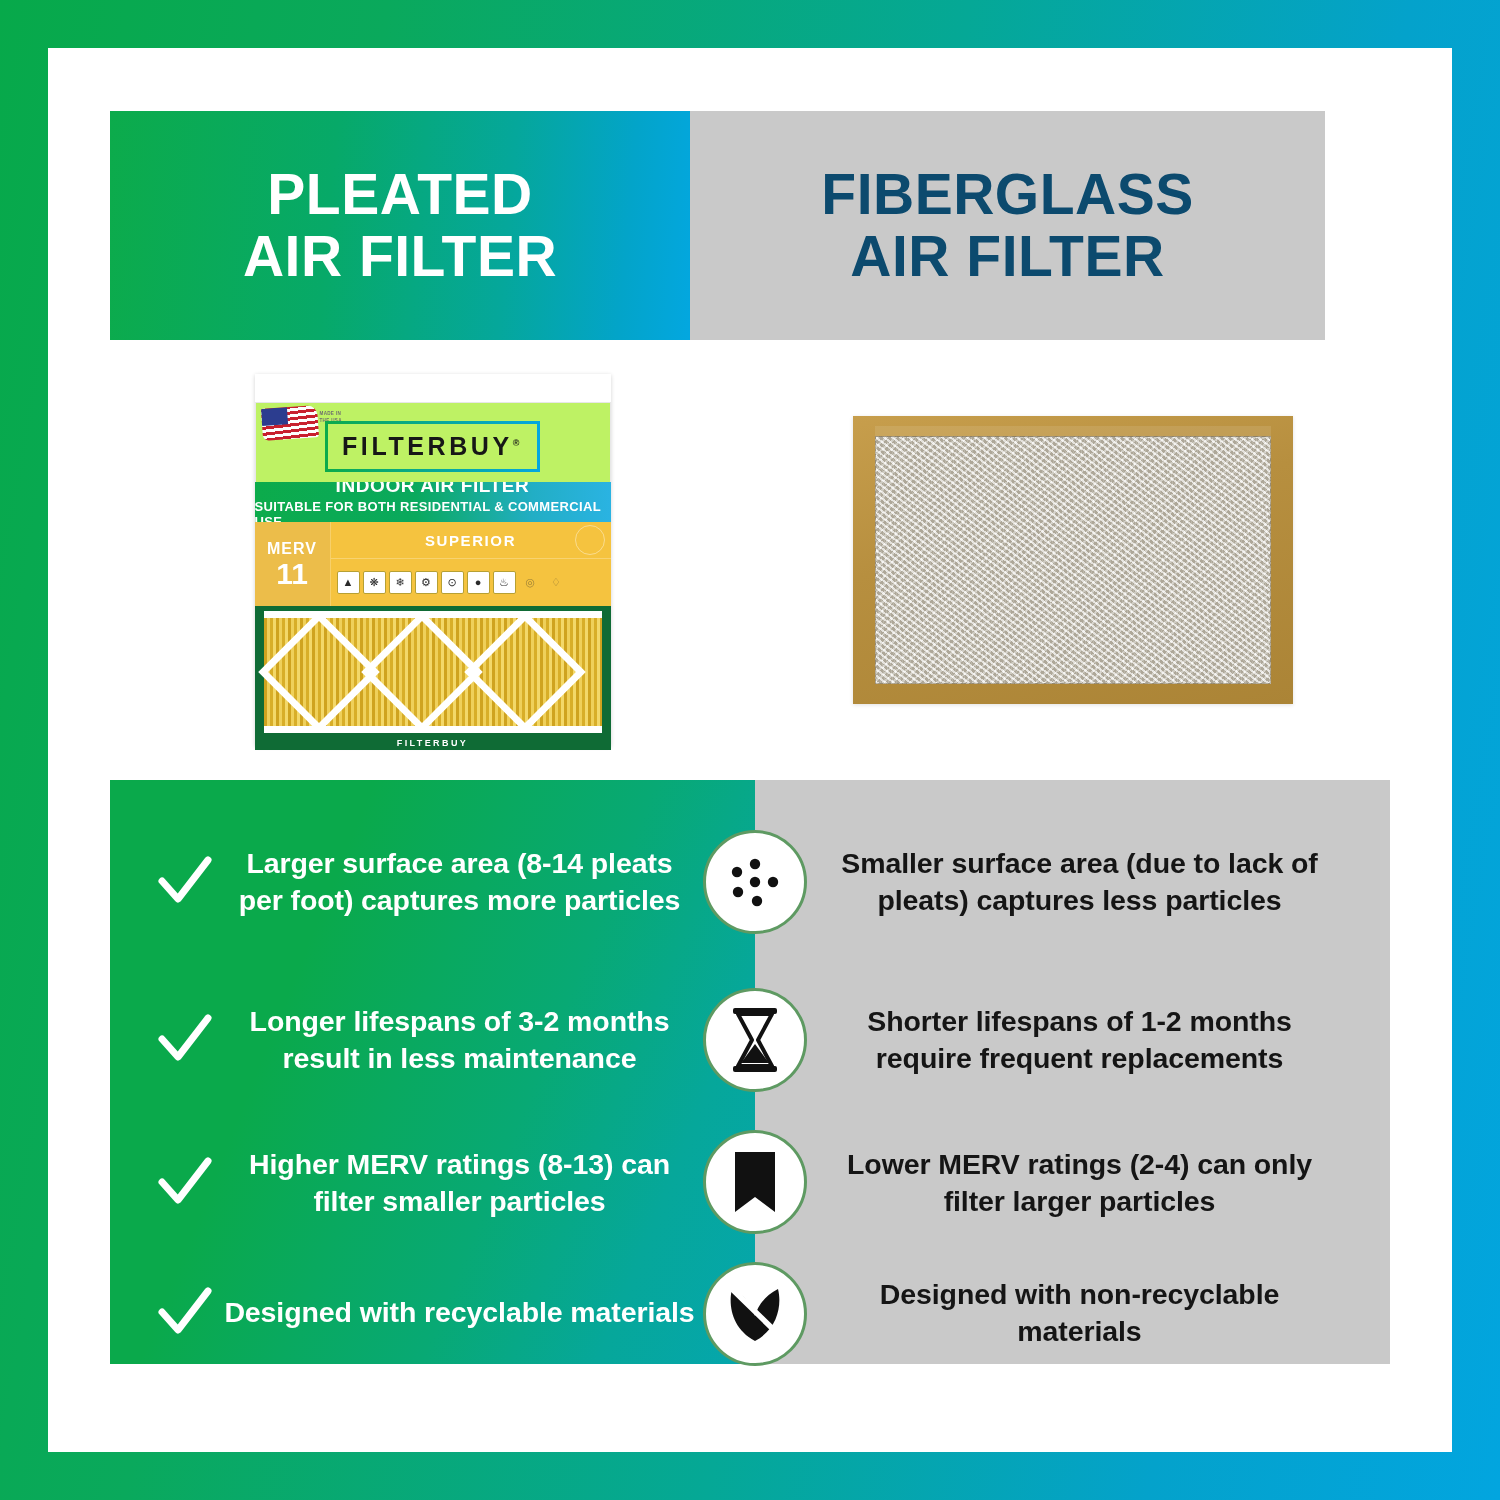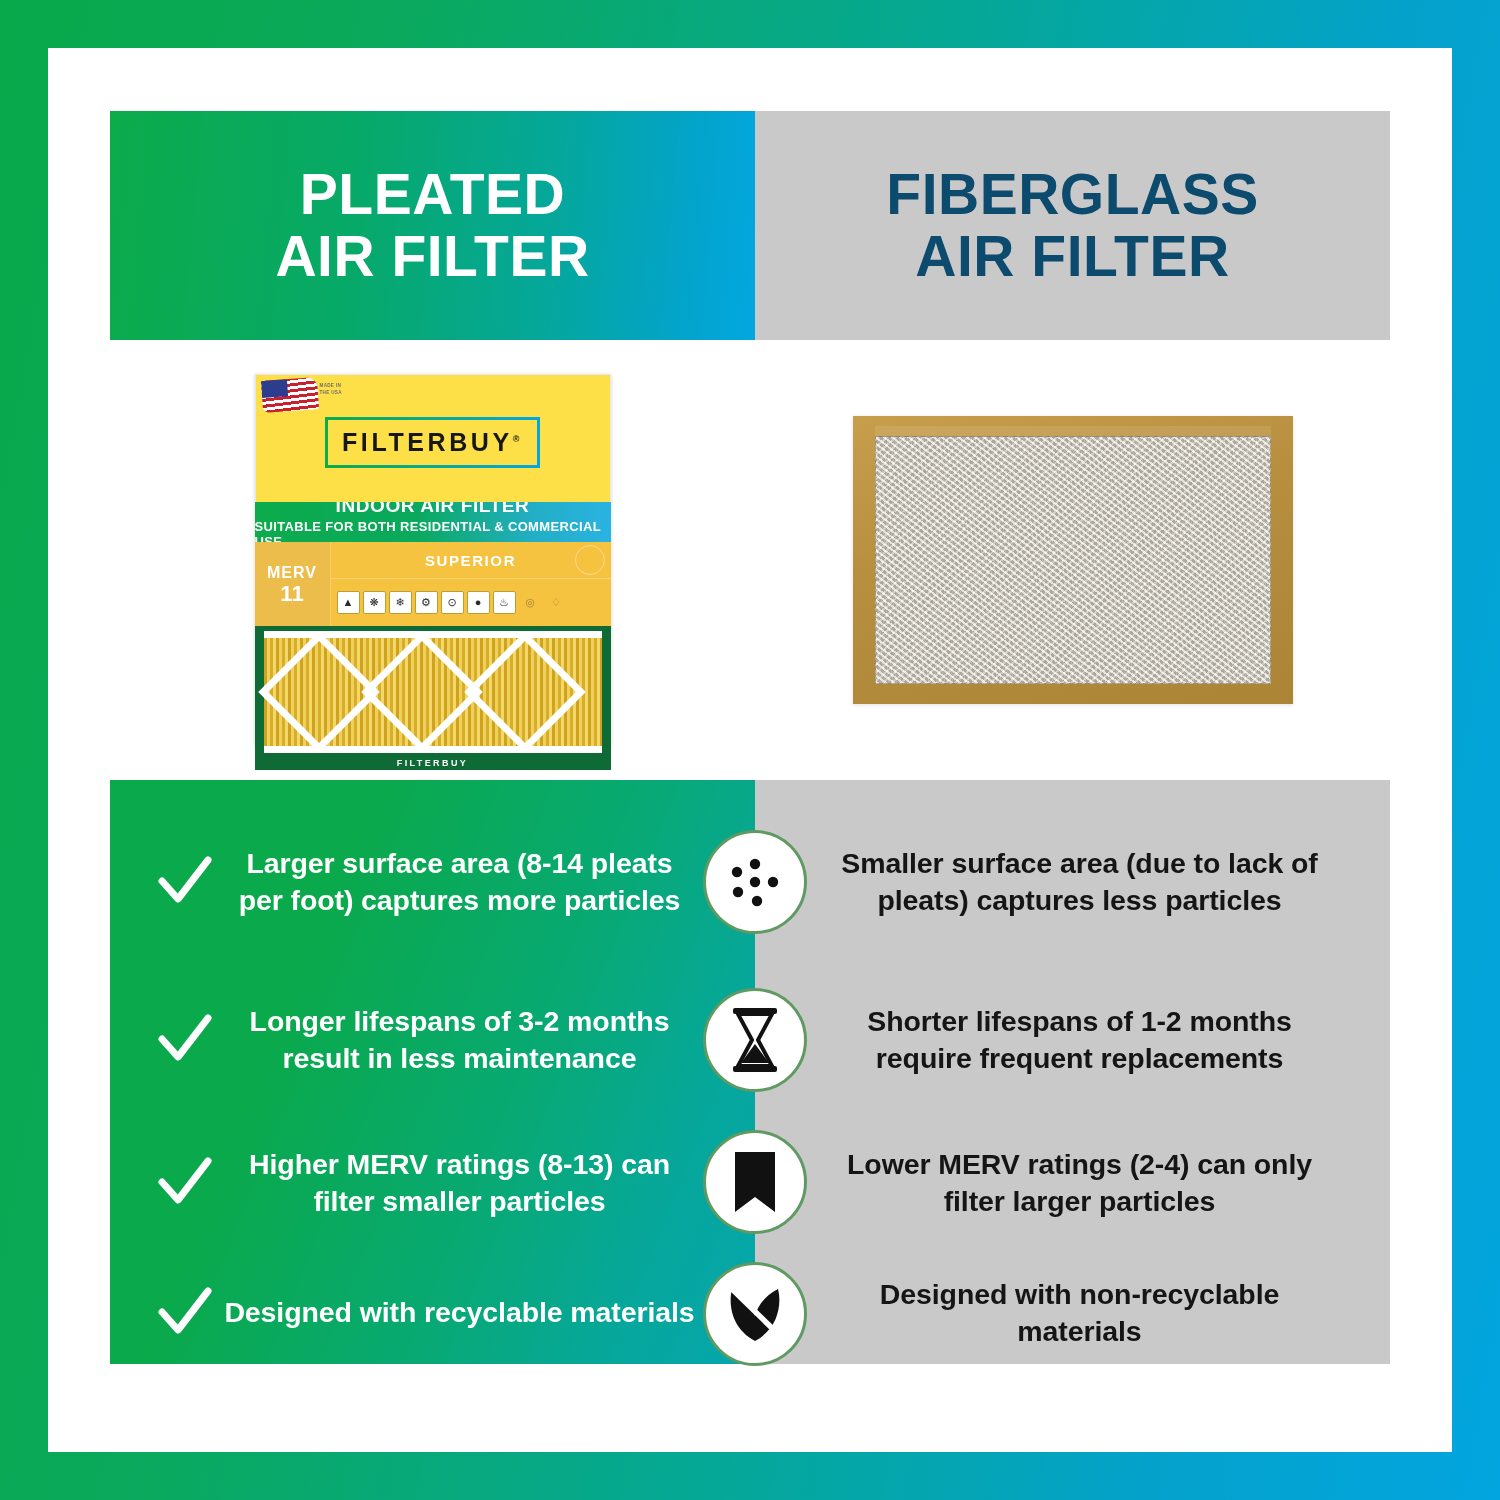--- a/index.html
+++ b/index.html
@@ -38,21 +38,21 @@
     height: 229px;
     display: flex;
   }
   .header-cell {
     display: flex;
     align-items: center;
     justify-content: center;
     text-align: center;
   }
   .header-left {
-    width: 645px;
+    width: 580px;
     height: 100%;
     background: linear-gradient(95deg, #0cab4b 0%, #07a968 38%, #05a79b 68%, #03a4c9 88%, #03a7e0 100%);
   }
   .header-right {
     width: 635px;
     height: 100%;
     background: #c9c9c9;
   }
   .header-title {
     font-size: 57px;
@@ -86,27 +86,28 @@
   
   .filter-box {
     position: relative;
     width: 356px;
     height: 372px;
     background: #ffffff;
     box-shadow: 0 1px 4px rgba(0,0,0,.18);
   }
   .fb-top {
     position: relative;
-    height: 128px;
-    background: #fde047;
+    height: 80px;
+    background: #bef264;
     border: 1px solid #e7e7e7;
     border-bottom: none;
     display: flex;
     align-items: center;
     justify-content: center;
+    margin-top: 28px;
   }
   .fb-flag {
     position: absolute;
     left: 6px; top: 4px;
     width: 56px; height: 32px;
     background:
       repeating-linear-gradient(177deg, #c8202e 0 3px, #fdfdfd 3px 6px);
     border-radius: 2px 10px 3px 6px;
     transform: rotate(-4deg);
     overflow: hidden;
@@ -162,21 +163,21 @@
     width: 76px;
     background: #ecbd4a;
     color: #ffffff;
     display: flex;
     flex-direction: column;
     align-items: center;
     justify-content: center;
     border-right: 1px solid #f7d06a;
   }
   .fb-merv .m1 { font-size: 16px; font-weight: 800; letter-spacing: 1px; }
-  .fb-merv .m2 { font-size: 22px; font-weight: 800; line-height: 1; margin-top: 1px; }
+  .fb-merv .m2 { font-size: 30px; font-weight: 800; line-height: 1; margin-top: 1px; }
   .fb-right-col { flex: 1; display: flex; flex-direction: column; }
   .fb-superior {
     height: 37px;
     display: flex;
     align-items: center;
     justify-content: center;
     position: relative;
     border-bottom: 1px solid #f8d370;
     color: #ffffff;
     font-size: 15px;

